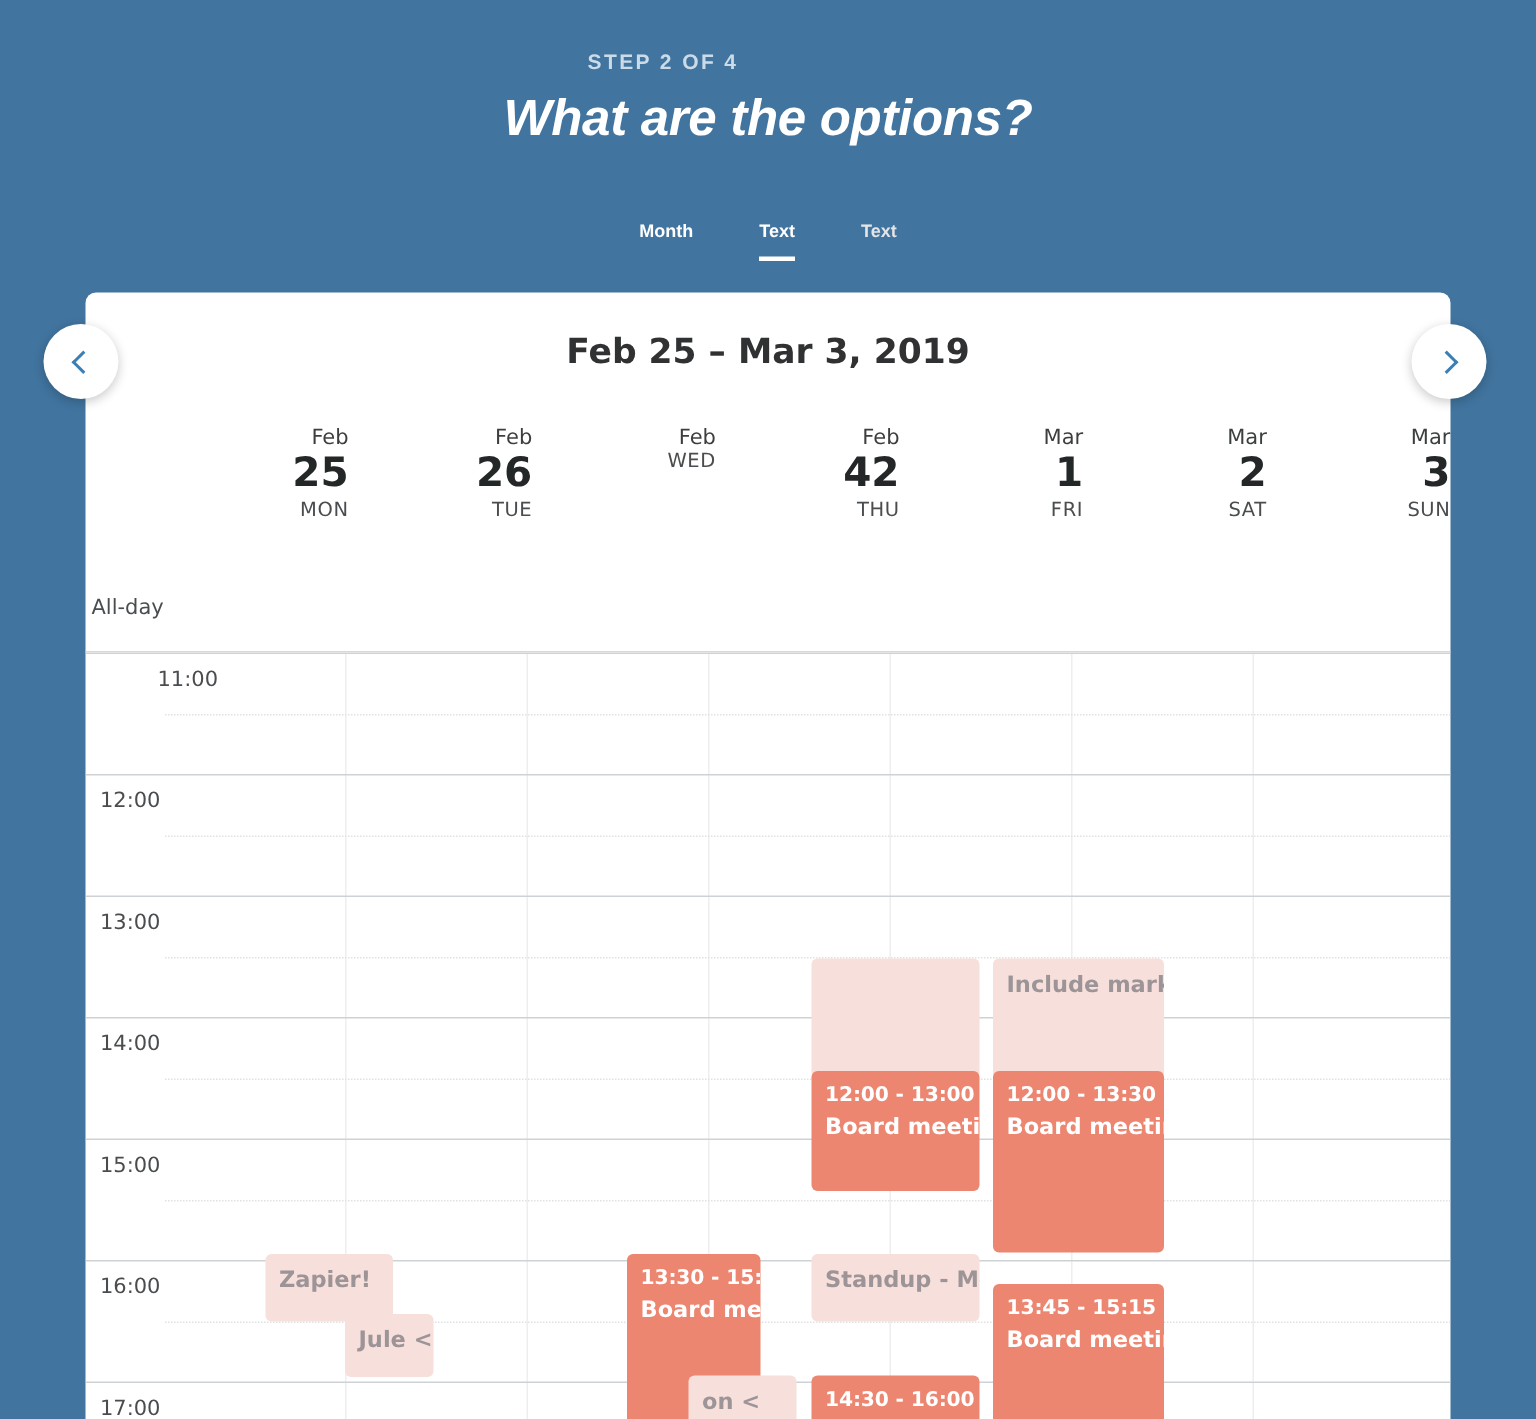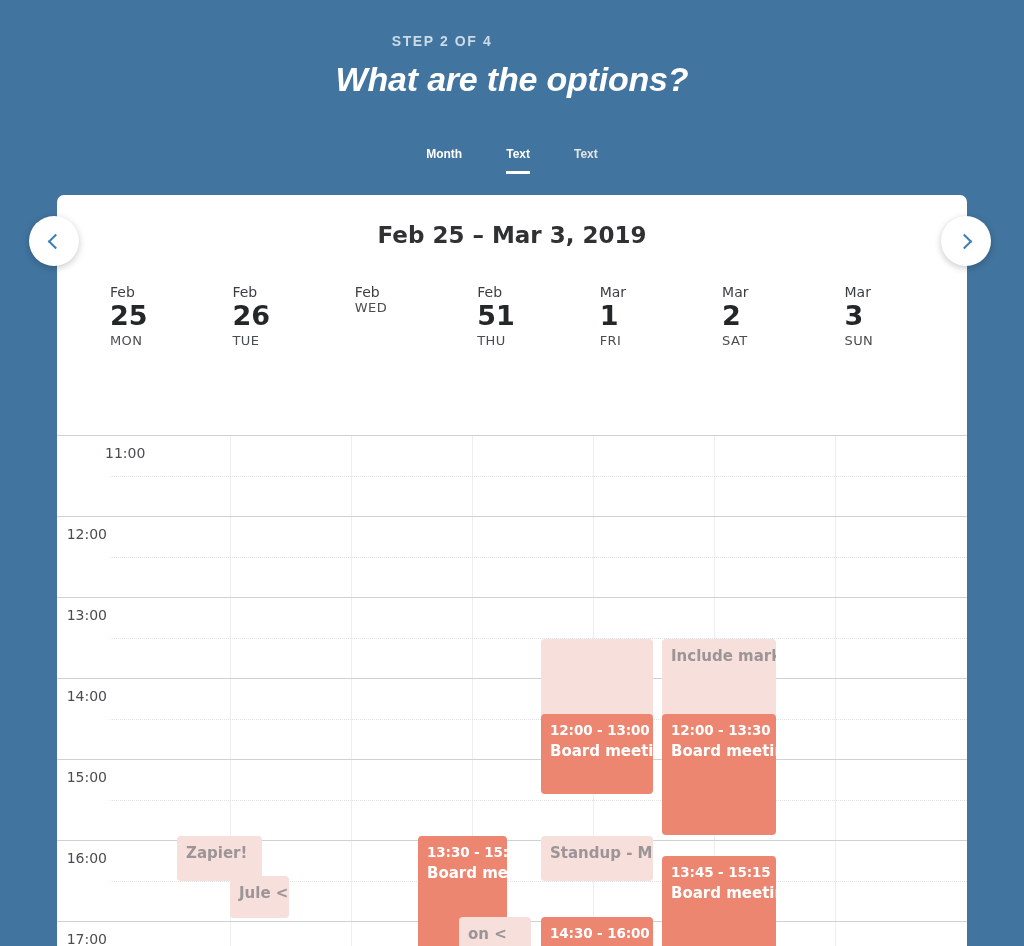--- a/index.html
+++ b/index.html
@@ -72,21 +72,21 @@
   .chev.left  { transform: rotate(-135deg); margin-left: 3px; }
   .chev.right { transform: rotate(45deg);  margin-right: 3px; }
 
   
   .daysrow {
     position: absolute; top: 83px; left: 0; width: 910px; height: 98px;
     display: flex;
   }
   .gutter { width: 53px; flex: 0 0 53px; }
   .daycell {
-    flex: 1 1 0; text-align: left; color: #2f3132;
+    flex: 1 1 0; text-align: right; color: #2f3132;
     font-family: "DejaVu Sans", sans-serif;
   }
   .d-mon { font-size: 14px; color: #3c3f40; margin-top: 6px; }
   .d-num { font-size: 27px; font-weight: bold; line-height: 1.22; color: #242728; }
   .d-dow { font-size: 13px; color: #4a4d4f; letter-spacing: 0.4px; }
 
   
   .allday {
     position: absolute; top: 186px; left: 0; width: 910px; height: 54px;
     border-bottom: 1px solid #d6d8da;
@@ -176,40 +176,43 @@
         <div class="d-mon">Feb</div>
         <div class="d-num">26</div>
         <div class="d-dow">TUE</div>
       </div>
       <div class="daycell">
         <div class="d-mon">Feb</div>
         <div class="d-dow">WED</div>
       </div>
       <div class="daycell">
         <div class="d-mon">Feb</div>
-        <div class="d-num">51</div>
+        <div class="d-num">42</div>
         <div class="d-dow">THU</div>
       </div>
       <div class="daycell">
         <div class="d-mon">Mar</div>
         <div class="d-num">1</div>
         <div class="d-dow">FRI</div>
       </div>
       <div class="daycell">
         <div class="d-mon">Mar</div>
         <div class="d-num">2</div>
         <div class="d-dow">SAT</div>
       </div>
       <div class="daycell">
         <div class="d-mon">Mar</div>
         <div class="d-num">3</div>
         <div class="d-dow">SUN</div>
       </div>
     </div>
 
+    <div class="allday">
+      <div class="allday-label">All-day</div>
+    </div>
 
     <div class="grid" id="grid">
         <div class="col-line" style="left: 173px;"></div>
         <div class="col-line" style="left: 294px;"></div>
         <div class="col-line" style="left: 415px;"></div>
         <div class="col-line" style="left: 536px;"></div>
         <div class="col-line" style="left: 657px;"></div>
         <div class="col-line" style="left: 778px;"></div>
         <div class="hour-line" style="top: 0px;"></div>
         <div class="hour-label" style="top: 10px; padding-left: 48px;">11:00</div>

